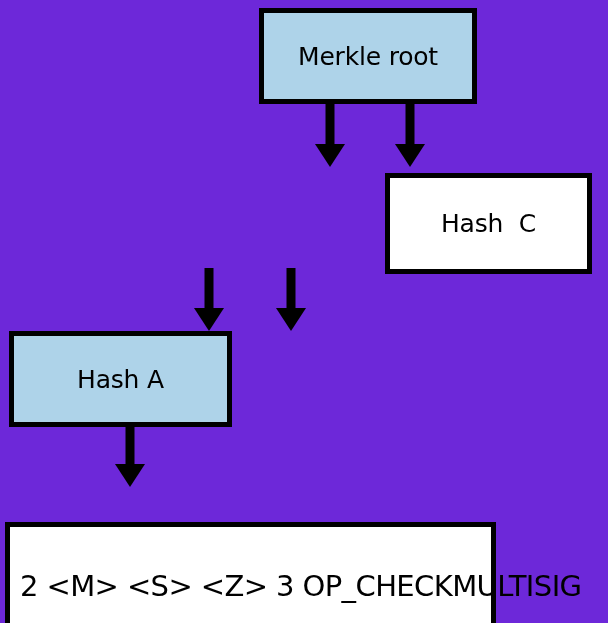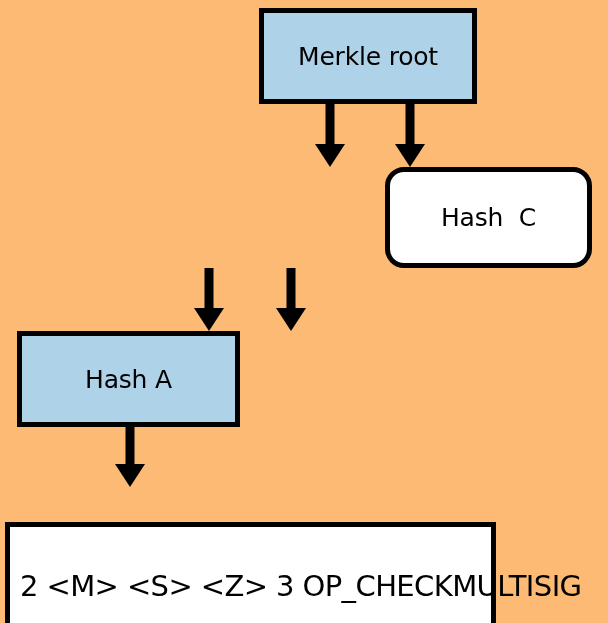--- a/index.html
+++ b/index.html
@@ -7,21 +7,21 @@
     padding: 0;
     background: #ffffff;
   }
   body {
     font-family: "DejaVu Sans", "Liberation Sans", sans-serif;
   }
   #canvas {
     position: relative;
     width: 608px;
     height: 623px;
-    background: #fdba74;
+    background: #6d28d9;
     overflow: hidden;
   }
   .node {
     position: absolute;
     box-sizing: border-box;
     border: 5px solid #000000;
     display: flex;
     align-items: center;
     justify-content: center;
     background: #ffffff;
@@ -89,22 +89,22 @@
       <div class="shaft" style="height: 40px;"></div>
       <div class="head"></div>
     </div>
     <div class="arrow" style="left: 110px; top: 427px; width: 40px; height: 60px;">
       <div class="shaft" style="height: 37px;"></div>
       <div class="head"></div>
     </div>
     <div class="node filled" style="left: 259px; top: 8px; width: 218px; height: 96px;">
       <span class="node-label">Merkle root</span>
     </div>
-    <div class="node" style="left: 385px; top: 167px; width: 207px; height: 101px; border-radius: 19px;">
+    <div class="node" style="left: 385px; top: 173px; width: 207px; height: 101px;">
       <span class="node-label">Hash  C</span>
     </div>
-    <div class="node filled" style="left: 17px; top: 331px; width: 223px; height: 96px;">
+    <div class="node filled" style="left: 9px; top: 331px; width: 223px; height: 96px;">
       <span class="node-label">Hash A</span>
     </div>
     <div class="node script" style="left: 5px; top: 487px; width: 491px; height: 128px; margin-top: 35px;">
       <span class="node-label">2 &lt;M&gt; &lt;S&gt; &lt;Z&gt; 3 OP_CHECKMULTISIG</span>
     </div>
   </div>
 
 </body></html>

